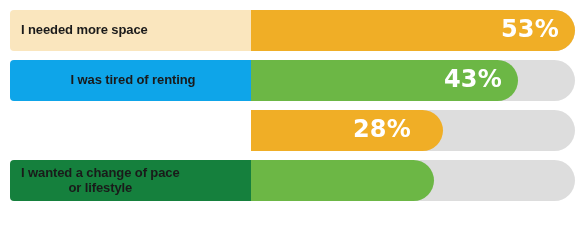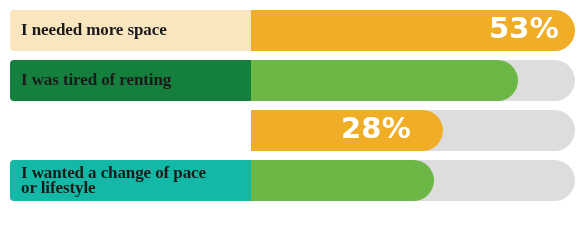--- a/index.html
+++ b/index.html
@@ -57,39 +57,39 @@
     height: 41px;
     border-radius: 4px 0 0 4px;
     box-sizing: border-box;
     display: flex;
     align-items: center;
     padding-left: 11px;
     padding-right: 6px;
   }
 
   .label-text {
-    font-family: Liberation Serif, serif;
+    font-family: Liberation Sans, sans-serif;
     font-weight: bold;
-    font-size: 17px;
+    font-size: 13px;
     line-height: 14.5px;
     color: #1a1a1a;
     white-space: pre-line;
     letter-spacing: -0.1px;
   }
 
   .value-text {
     position: absolute;
     top: 0;
     height: 37px;
     display: flex;
     align-items: center;
     color: #ffffff;
     font-family: "DejaVu Sans", "Liberation Sans", sans-serif;
     font-weight: bold;
-    font-size: 29px;
+    font-size: 24px;
     letter-spacing: 0.2px;
     line-height: 1;
     text-align: right;
   }
 
   
   .theme-orange .fill { background: #f0ae26; }
   .theme-orange .label-panel { background: #fae6be; }
 
   
@@ -106,33 +106,34 @@
     <div class="fill" style="width: 324px; background: rgb(240, 174, 38);"></div>
     <div class="value-text" style="right: 16px; color: rgb(255, 255, 255);">53%</div>
     <div class="label-panel" style="background: rgb(250, 230, 190);">
       <span class="label-text" style="color: rgb(26, 26, 26);">I needed more space</span>
     </div>
   </div>
 
   <div class="bar-row theme-green" style="top:60px;">
     <div class="track" style="background: rgb(221, 221, 221);"></div>
     <div class="fill" style="width: 267px; background: rgb(108, 183, 69);"></div>
-    <div class="label-panel" style="background: #15803d;">
+    <div class="value-text" style="right: 73px; color: rgb(255, 255, 255);">43%</div>
+    <div class="label-panel" style="background: #0ea5e9; justify-content: center;">
       <span class="label-text" style="color: rgb(26, 26, 26);">I was tired of renting</span>
     </div>
   </div>
 
   <div class="bar-row theme-orange" style="top:110px;">
     <div class="track" style="background: rgb(221, 221, 221);"></div>
     <div class="fill" style="width: 192px; background: rgb(240, 174, 38);"></div>
     <div class="value-text" style="right: 164px; color: rgb(255, 255, 255);">28%</div>
   </div>
 
   <div class="bar-row theme-green" style="top:160px;">
     <div class="track" style="background: rgb(221, 221, 221);"></div>
     <div class="fill" style="width: 183px; background: rgb(108, 183, 69);"></div>
-    <div class="label-panel" style="background: #14b8a6;">
+    <div class="label-panel" style="background: #15803d; text-align: center;">
       <span class="label-text" style="color: rgb(26, 26, 26);">I wanted a change of pace
 or lifestyle</span>
     </div>
   </div>
 
 </div>
 
 </body></html>

